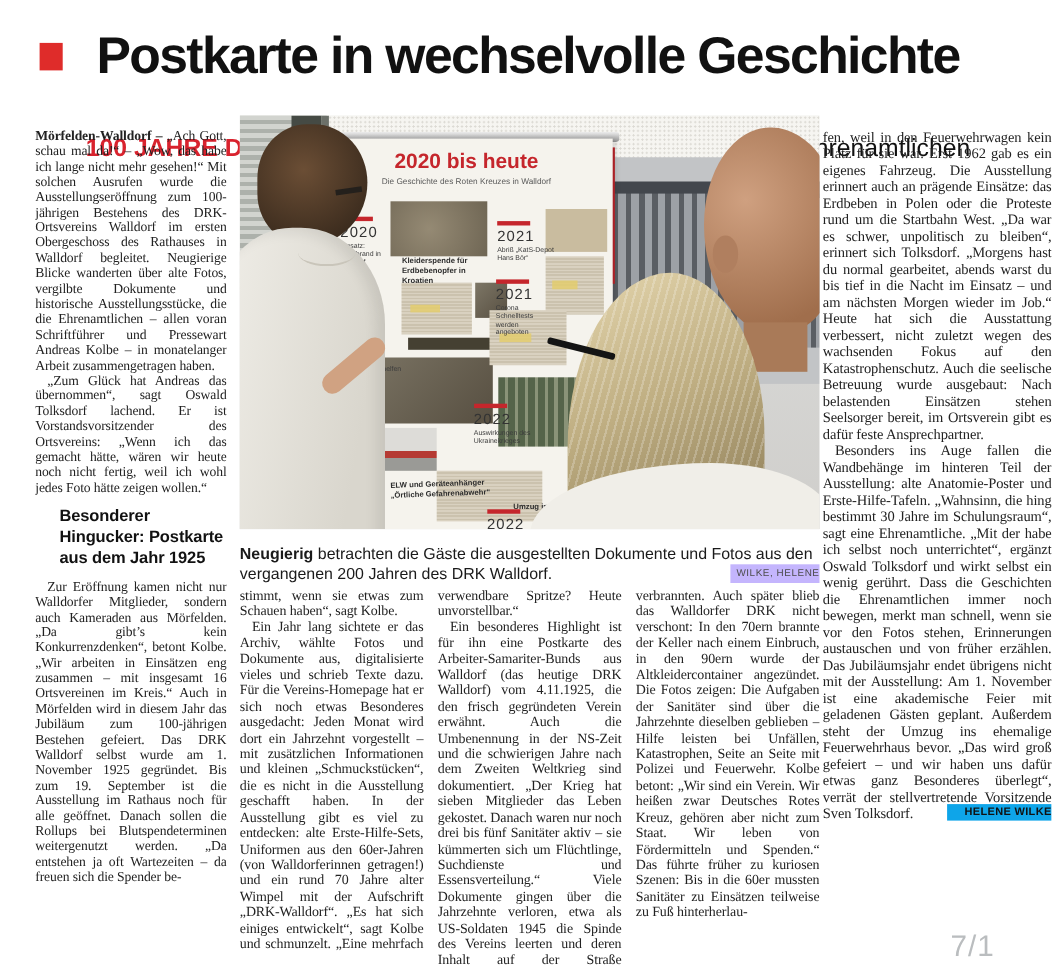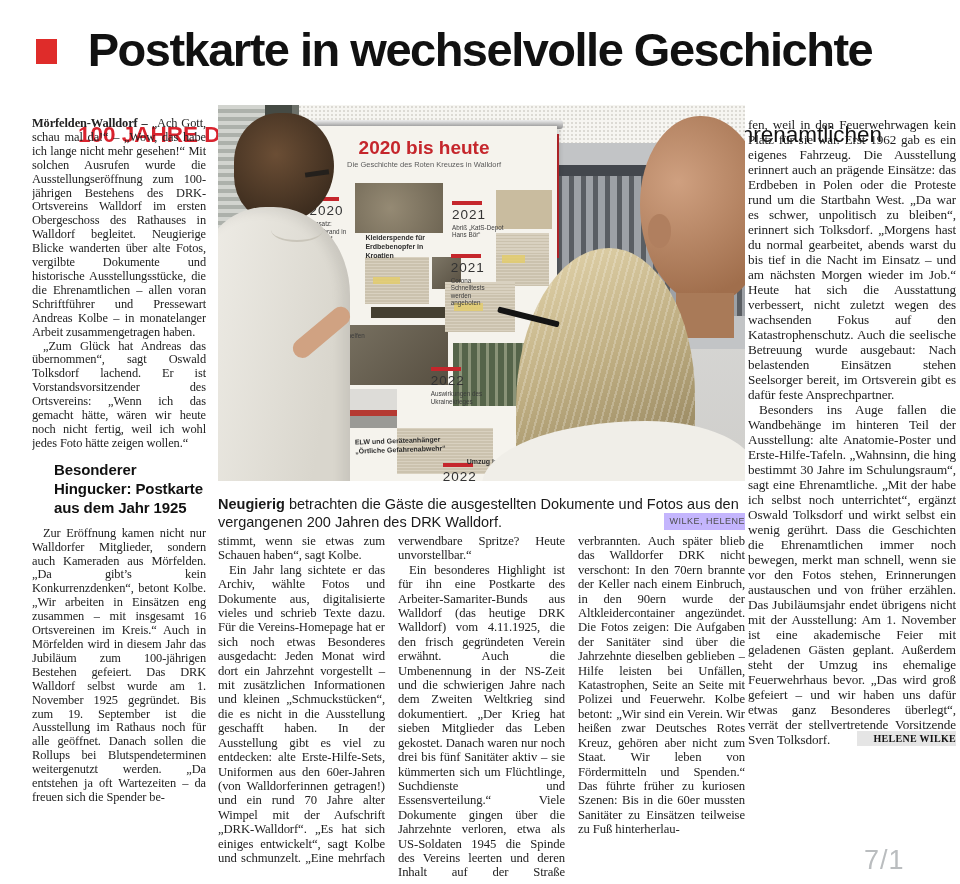--- a/index.html
+++ b/index.html
@@ -21,22 +21,22 @@
             font-size:12.4px;line-height:13.9px;letter-spacing:-0.1px;}
   .right-col{position:absolute;left:748px;top:117px;width:208px;height:766px;overflow:hidden;
              font-size:13.2px;line-height:15px;letter-spacing:-0.1px;}
   .lead{font-weight:bold;}
   .crosshead{font-family:"Liberation Sans",sans-serif;font-weight:bold;font-size:15px;
              line-height:19px;color:#111;margin:9px 0 10px 22px;text-align:left;}
   .mid-cols{position:absolute;left:218px;top:534px;width:527px;height:348px;overflow:hidden;
             column-count:3;column-gap:13px;column-fill:auto;
             font-size:12.7px;line-height:14.4px;letter-spacing:-0.1px;}
   .p-last{position:relative;}
-  .byline{position:absolute;right:0;bottom:1px;font-family:Liberation Serif, serif;
-          font-weight:bold;font-size:10px;letter-spacing:0.3px;background:#e5e5e5;padding-left:5px;color:#111;}
+  .byline{position:absolute;right:0;bottom:1px;font-family:Liberation Sans, sans-serif;
+          font-weight:bold;font-size:10px;letter-spacing:0.3px;background:#0ea5e9;padding-left:5px;color:#111;}
   
   .caption{position:absolute;left:218px;top:496px;width:527px;height:36px;
            font-size:14.5px;line-height:17.5px;color:#1a1a1a;}
   .cap-lead{font-weight:bold;}
   .credit{position:absolute;right:0;bottom:2px;font-size:9px;color:#4d4d4d;letter-spacing:0.5px;background:#c4b5fd;padding-left:5px;}
   .pageno{position:absolute;left:864px;top:845px;font-size:27px;color:#babdbf;letter-spacing:1px;}
   
   .photo{position:absolute;left:218px;top:105px;width:527px;height:376px;overflow:hidden;
          background:linear-gradient(180deg,#f2f1ee 0%,#e6e5e2 18%,#d8d8d6 45%,#cfcecb 100%);}
   .photo *{position:absolute;}

